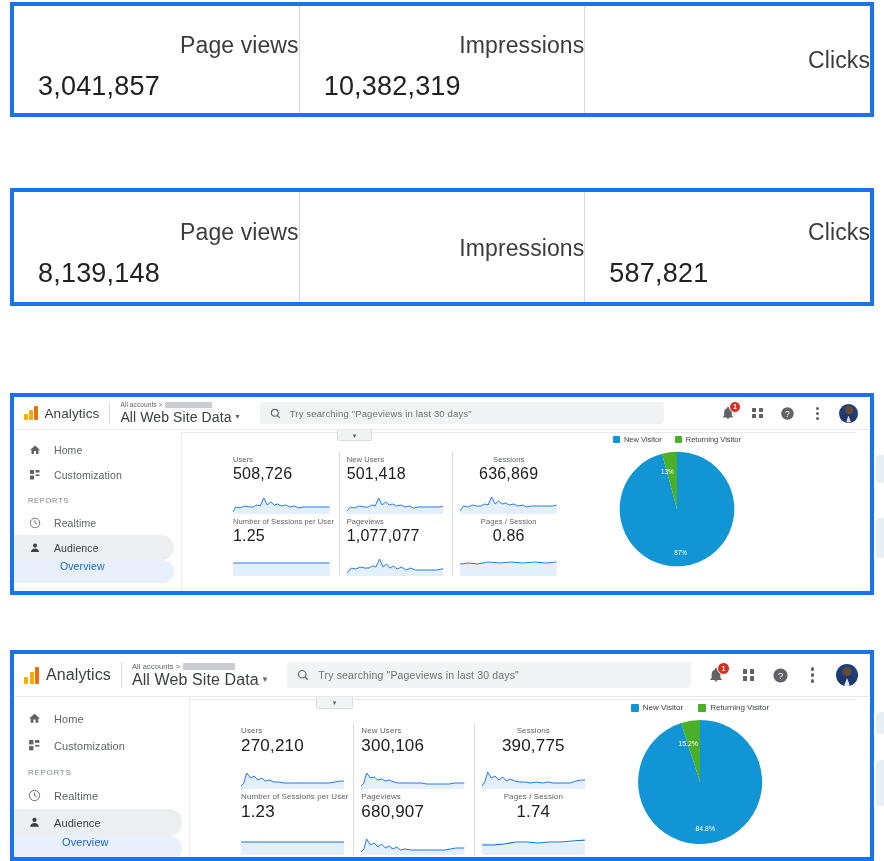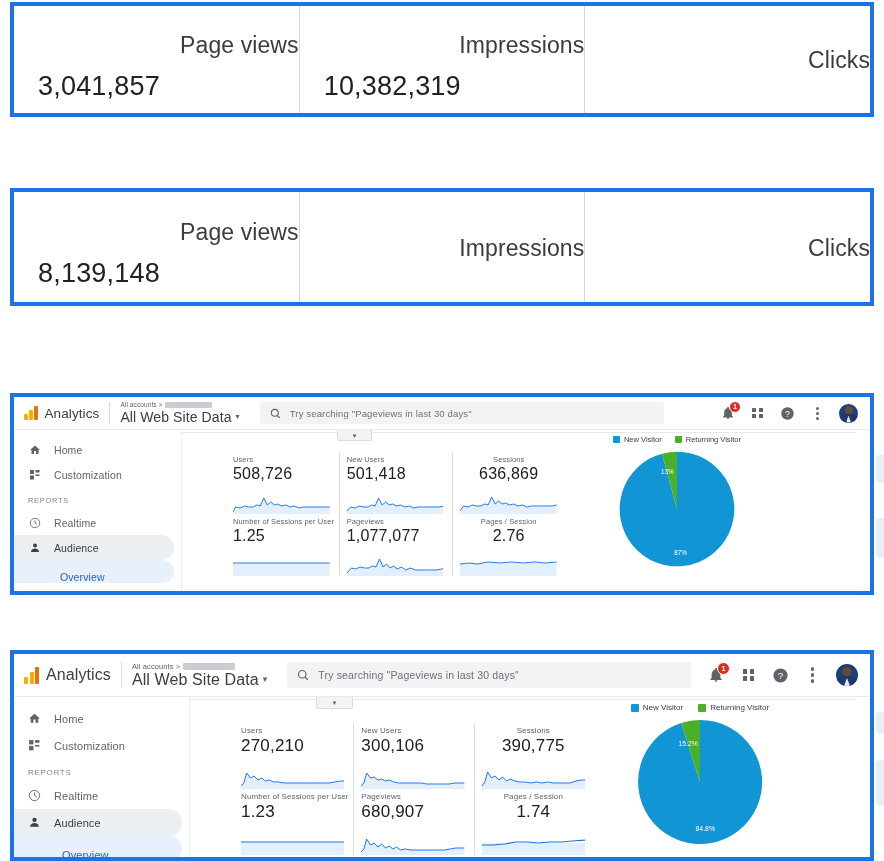--- a/index.html
+++ b/index.html
@@ -86,21 +86,21 @@
     width:168px;flex:0 0 168px;background:#fff;padding-top:7px;box-sizing:border-box;
     border-right:1px solid #eceff1;
   }
   .side-item{
     height:25px;display:flex;align-items:center;gap:13px;padding-left:14px;
     box-sizing:border-box;border-radius:0 13px 13px 0;margin-right:7px;
     font-size:10.5px;color:#5f6368;letter-spacing:.1px;
   }
   .side-item.sel{background:#eceff1;color:#3c4043;}
   .side-sub{
-    height:23px;display:flex;align-items:flex-end;padding-left:46px;
+    height:23px;display:flex;align-items:flex-start;padding-left:46px;
     box-sizing:border-box;border-radius:0 13px 13px 0;margin-right:7px;
     font-size:10.5px;letter-spacing:.1px;color:#5f6368;
   }
   .side-sub.sel{background:#e8f0fe;color:#1967d2;}
   .side-section{
     font-size:7.5px;color:#80868b;letter-spacing:.7px;
     padding:9px 0 5px 14px;font-weight:400;
   }
   .sico{width:13px;height:13px;flex:0 0 13px;display:flex;align-items:center;justify-content:center;}
 
@@ -160,20 +160,21 @@
   <div class="metric-strip">
     <div class="metric-cell">
       <div class="metric-label">Page views</div>
       <div class="metric-value">8,139,148</div>
     </div>
     <div class="metric-cell">
       <div class="metric-label">Impressions</div>
     </div>
     <div class="metric-cell">
       <div class="metric-label">Clicks</div>
+      <div class="metric-value">587,821</div>
     </div>
   </div>
 </div>
 
 <div class="ga bluebox" style="left:10px;top:393px;width:864px;height:202px;">
   <div class="ga-inner">
 
     <div class="ga-topbar">
       <div class="ga-logo">
         <i class="b1"></i>
@@ -337,21 +338,21 @@
               <div class="card-value">1,077,077</div>
               <div class="spark">
                 <svg viewBox="0 0 110 22" preserveAspectRatio="none">
                   <polyline fill="#e3f0fb" stroke="none" points="0,19 5,14 10,15 15,13 20,14 25,14 29,12 33,13 37,5 41,13 45,10 49,14 53,12 57,15 62,13 67,16 72,14 78,16 84,16 90,16 96,16 102,16 108,15 110,14 110,22 0,22"></polyline>
                   <polyline fill="none" stroke="#1a73e8" stroke-width="1" points="0,19 5,14 10,15 15,13 20,14 25,14 29,12 33,13 37,5 41,13 45,10 49,14 53,12 57,15 62,13 67,16 72,14 78,16 84,16 90,16 96,16 102,16 108,15 110,14"></polyline>
                 </svg>
               </div>
             </div>
             <div class="card">
               <div class="card-label">Pages / Session</div>
-              <div class="card-value">2.76</div>
+              <div class="card-value">0.86</div>
               <div class="spark">
                 <svg viewBox="0 0 110 22" preserveAspectRatio="none">
                   <rect x="0" y="9" width="110" height="13" fill="#e3f0fb"></rect>
                   <polyline fill="none" stroke="#1a73e8" stroke-width="1" points="0,10 10,9 20,10 32,8 45,9 58,8 72,9 85,8 98,9 110,8"></polyline>
                 </svg>
               </div>
             </div>
           </div>
         </div>
 

